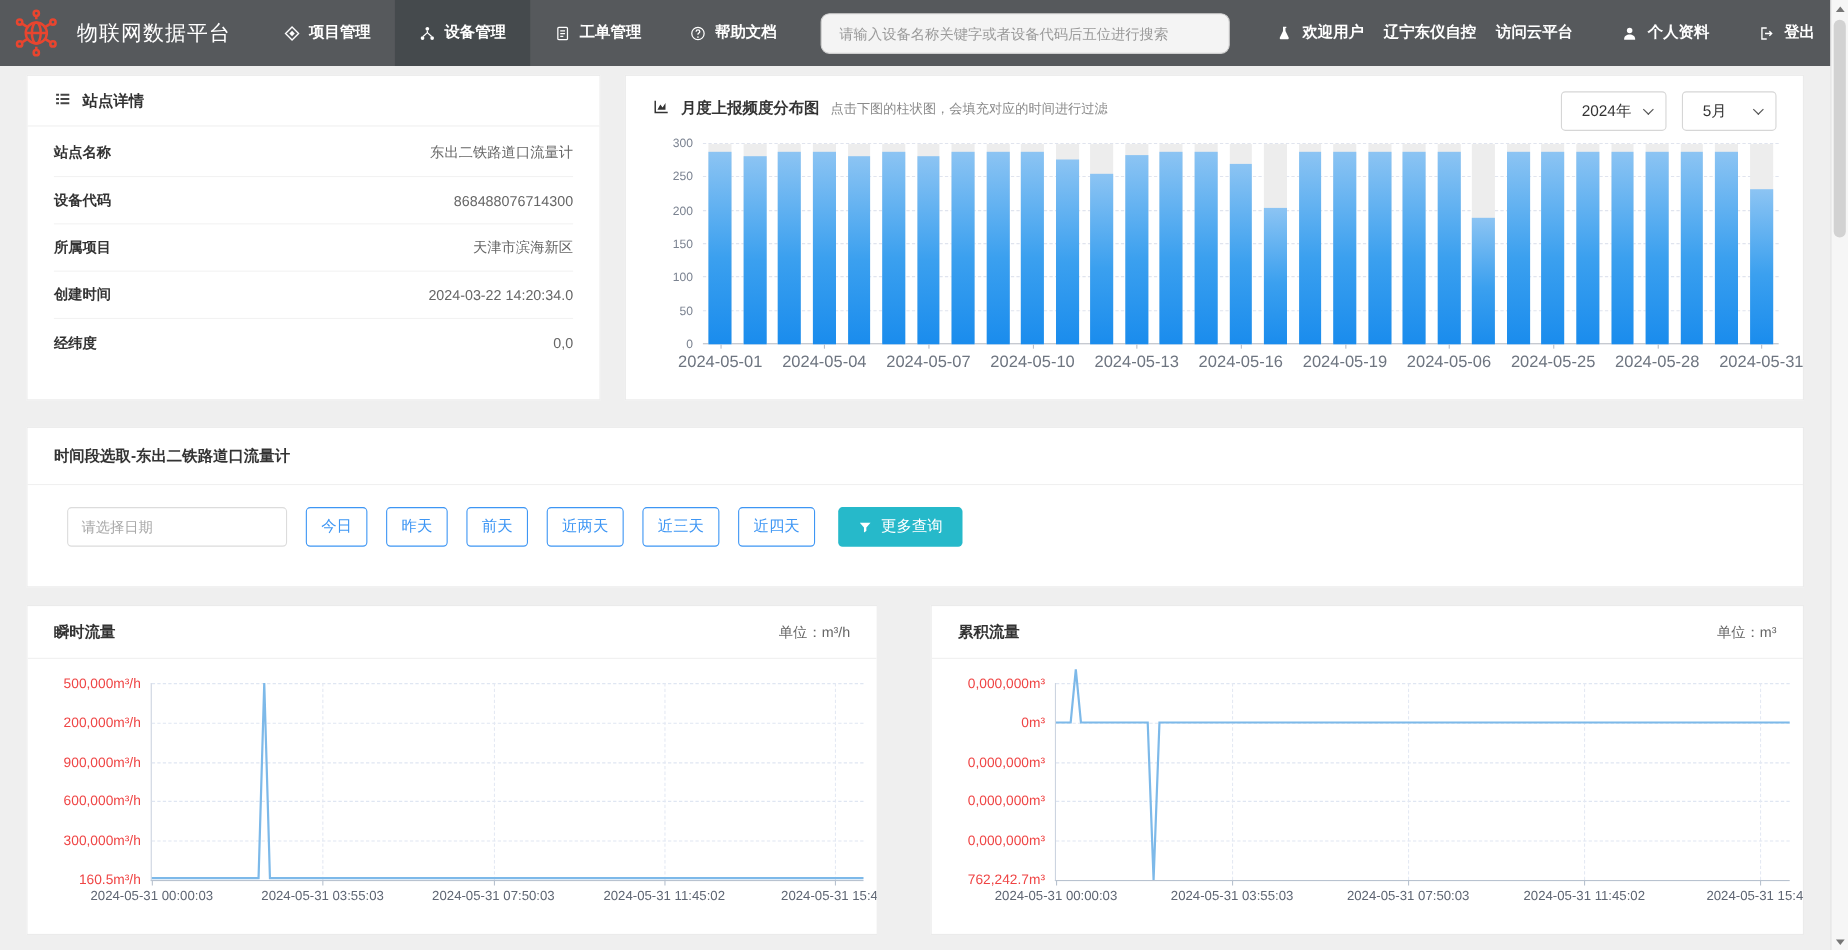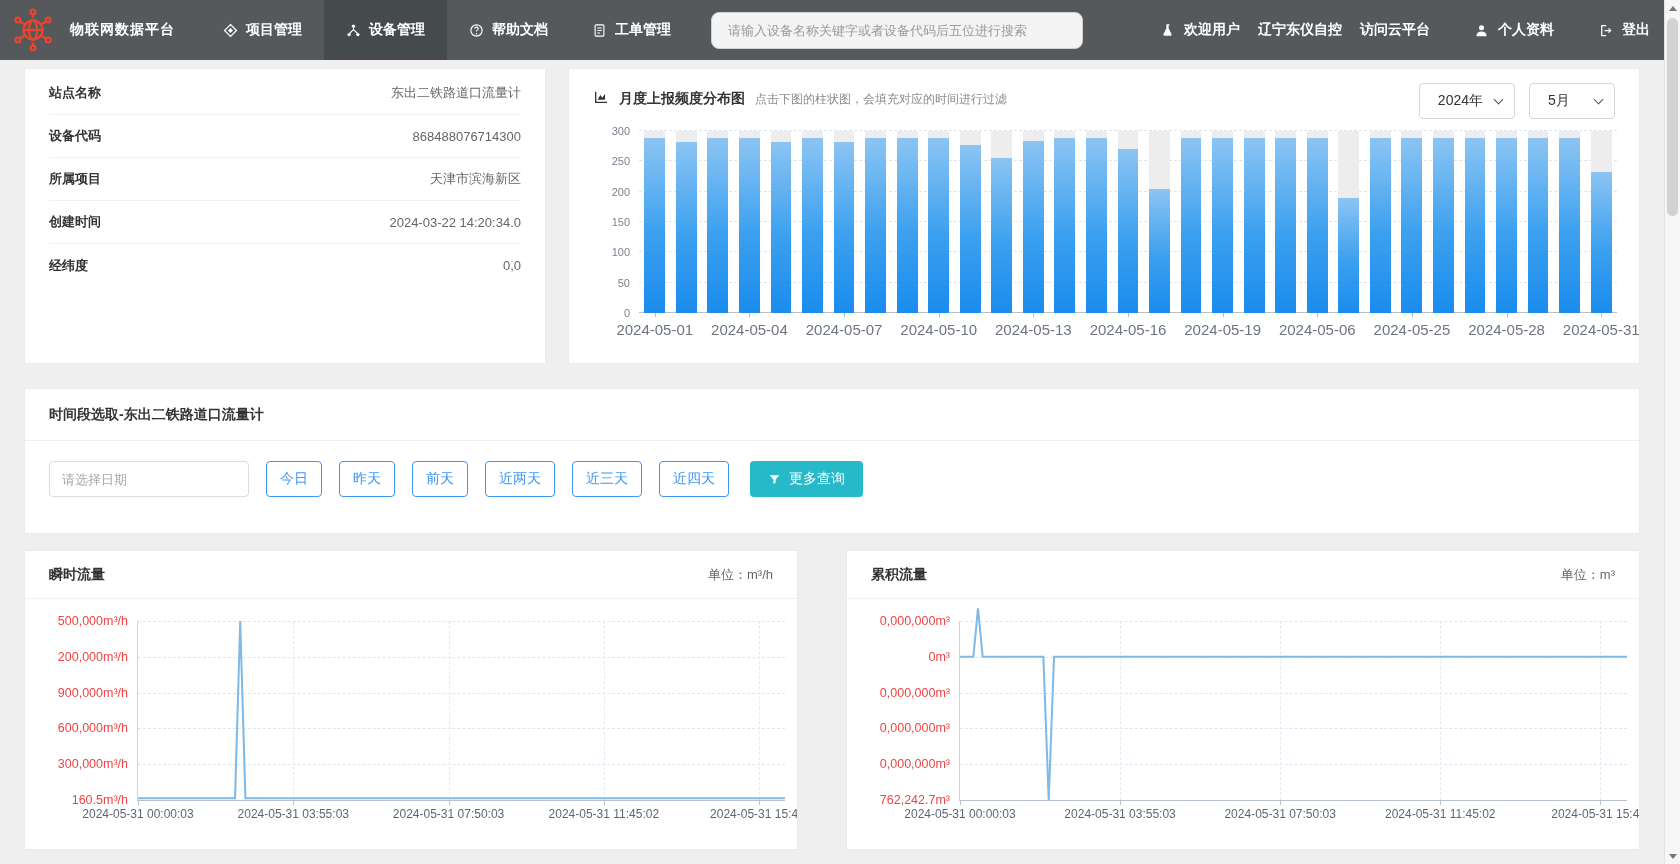--- a/index.html
+++ b/index.html
@@ -2,21 +2,21 @@
 <html><head>
 <meta charset="utf-8">
 <style>
   * { box-sizing: border-box; margin: 0; padding: 0; }
   html,body { width:1680px; height:864px; overflow:hidden; }
   body { background:#efefef; font-family:"Liberation Sans", sans-serif; position:relative; color:#333; }
 
   
   .navbar { height:60px; background:#56595c; display:flex; align-items:stretch; color:#fff; }
   .logo-box { width:46px; height:46px; margin:7px 8px 7px 10px; flex:none; }
-  .brand { font-size:14px; font-weight:bold; align-self:center; margin:0 26px 0 6px; letter-spacing:1px; white-space:nowrap; }
+  .brand { font-size:19px; font-weight:normal; align-self:center; margin:0 26px 0 6px; letter-spacing:1px; white-space:nowrap; }
   .nav-item { display:flex; align-items:center; gap:8px; padding:0 22px; font-size:14px; font-weight:bold; cursor:pointer; white-space:nowrap; }
   .nav-item.active { background:#454a4d; }
   .nav-ic svg { width:15px; height:15px; display:block; }
   .search-wrap { align-self:center; margin-left:18px; }
   .search-input { width:372px; height:37px; border-radius:8px; border:1px solid #cfcfcf; background:#f4f4f4; padding:0 16px; font-size:13px; color:#555; outline:none; font-family:inherit; }
   .search-input::placeholder { color:#9a9a9a; }
   .nav-right { margin-left:auto; display:flex; align-items:center; font-size:14px; font-weight:bold; padding-right:30px; }
   .nav-right .grp { display:flex; align-items:center; gap:9px; white-space:nowrap; }
   .nav-right .grp svg { width:15px; height:15px; display:block; }
   .sp18 { width:18px; } .sp40 { width:44px; }
@@ -60,21 +60,21 @@
   .bc-col { flex:1; position:relative; height:100%; }
   .bc-track { position:absolute; bottom:0; left:17%; width:66%; height:100%; background:#ededed; }
   .bc-fill { position:absolute; bottom:0; left:17%; width:66%; background:linear-gradient(180deg,#8cc4f3 0%,#3ba0ef 55%,#1a8ced 100%); cursor:pointer; }
   .bc-xrow { position:absolute; top:100%; left:0; right:0; height:24px; }
   .bc-xlabel { position:absolute; top:8px; transform:translateX(-50%); font-size:15px; color:#6e7580; white-space:nowrap; }
   .bc-tick { position:absolute; top:0; height:4px; border-left:1px solid #b9bdc6; }
 
   
   .period-card { margin-top:24px; height:146px; }
   .period-title { padding:0 24px; height:52px; display:flex; align-items:center; font-size:14px; font-weight:bold; color:#333; border-bottom:1px solid #f0f0f0; }
-  .period-controls { display:flex; align-items:center; gap:17px; padding:20px 24px; }
+  .period-controls { display:flex; align-items:center; gap:17px; padding:20px 36px; }
   .date-input { width:200px; height:36px; border:1px solid #dcdcdc; border-radius:4px; padding:0 12px; font-size:13px; color:#555; outline:none; font-family:inherit; }
   .date-input::placeholder { color:#a8a8a8; }
   .qbtn { min-width:52px; padding:0 13px; height:36px; border:1px solid #3e96f4; color:#3e96f4; background:#fff; border-radius:4px; font-size:14px; cursor:pointer; font-family:inherit; }
   .more-btn { height:36px; padding:0 18px; border:none; border-radius:4px; background:#26b9ca; color:#fff; font-size:14px; display:flex; align-items:center; gap:8px; cursor:pointer; margin-left:4px; font-family:inherit; }
   .more-btn svg { width:13px; height:13px; }
 
   
   .row3 { display:flex; gap:48px; margin-top:16px; }
   .flow-card { height:300px; overflow:hidden; position:relative; }
   .flow-card.left { width:774px; flex:none; }
@@ -146,35 +146,35 @@
             <g stroke="#fff" stroke-width="1.8" fill="none">
               <path d="M12 7.5v3.2M12 10.7 5.8 16.4M12 10.7l6.2 5.7"></path>
             </g>
           </svg>
         </span>
         <span>设备管理</span>
       </div>
       <div class="nav-item">
         <span class="nav-ic">
           <svg viewBox="0 0 24 24" fill="none" stroke="#fff" stroke-width="1.8">
+            <rect x="5" y="3" width="14" height="18" rx="1.5"></rect>
+            <path d="M8.5 8h7M8.5 12h7M8.5 16h4.5"></path>
+          </svg>
+        </span>
+        <span>工单管理</span>
+      </div>
+      <div class="nav-item">
+        <span class="nav-ic">
+          <svg viewBox="0 0 24 24" fill="none" stroke="#fff" stroke-width="1.8">
             <circle cx="12" cy="12" r="9"></circle>
             <path d="M9.3 9.2c0-1.7 1.2-2.7 2.7-2.7s2.7 1 2.7 2.5c0 1.3-.8 1.9-1.6 2.4-.7.4-1.1.8-1.1 1.8v.5"></path>
             <circle cx="12" cy="17.2" r="1.1" fill="#fff" stroke="none"></circle>
           </svg>
         </span>
         <span>帮助文档</span>
-      </div>
-      <div class="nav-item">
-        <span class="nav-ic">
-          <svg viewBox="0 0 24 24" fill="none" stroke="#fff" stroke-width="1.8">
-            <rect x="5" y="3" width="14" height="18" rx="1.5"></rect>
-            <path d="M8.5 8h7M8.5 12h7M8.5 16h4.5"></path>
-          </svg>
-        </span>
-        <span>工单管理</span>
       </div>
     </div>
   <div class="search-wrap">
     <input class="search-input" placeholder="请输入设备名称关键字或者设备代码后五位进行搜索" style="">
   </div>
   <div class="nav-right">
     <div class="grp">
       <span>
           <svg viewBox="0 0 24 24" fill="#fff">
             <path d="M9 2h6v1.8h-1.2v4.4l4.6 9.4c.6 1.3-.3 2.8-1.7 2.8H7.3c-1.4 0-2.3-1.5-1.7-2.8l4.6-9.4V3.8H10.2V2z"></path>
@@ -212,20 +212,26 @@
     </div>
   </div>
 </div>
 
 <div class="page">
 
 
   <div class="row1">
 
     <div class="card station-card">
+      <div class="card-header">
+        <span><svg viewBox="0 0 24 24" fill="#444">
+              <path d="M3 5h4v2.4H3zM9 5h12v2.4H9zM3 10.8h4v2.4H3zM9 10.8h12v2.4H9zM3 16.6h4v2.4H3zM9 16.6h12v2.4H9z"></path>
+            </svg></span>
+        <span>站点详情</span>
+      </div>
       <div class="station-rows" id="station-rows">
           <div class="s-row">
             <span class="s-label">站点名称</span>
             <span class="s-value">东出二铁路道口流量计</span>
           </div>
           <div class="s-row">
             <span class="s-label">设备代码</span>
             <span class="s-value">868488076714300</span>
           </div>
           <div class="s-row">

